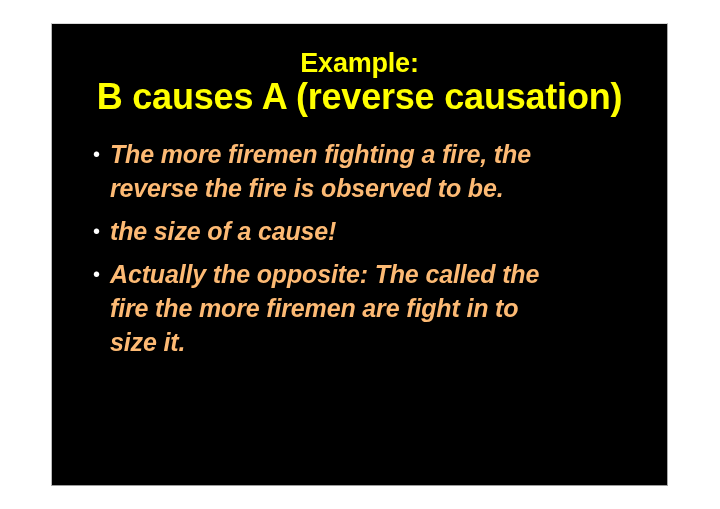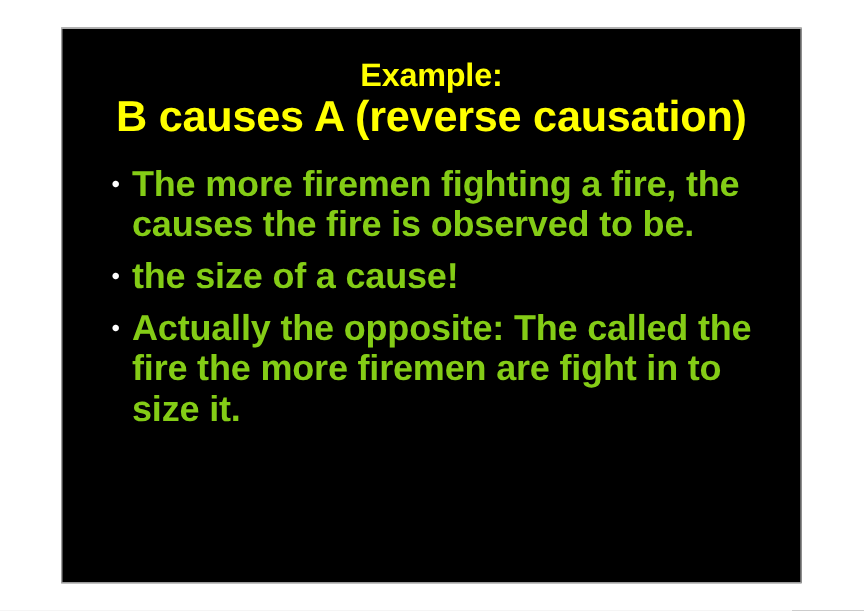--- a/index.html
+++ b/index.html
@@ -80,27 +80,28 @@
     line-height: 34px;
     width: 20px;
     flex: 0 0 20px;
     text-align: left;
     padding-left: 3px;
     box-sizing: border-box;
     font-weight: normal;
   }
 
   .bullet-text {
-    color: #84cc16;
+    color: #fdba74;
     font-weight: bold;
-    font-size: 30px;
+    font-size: 25px;
     line-height: 34px;
     letter-spacing: -0.15px;
     flex: 1 1 auto;
     word-spacing: 0px;
+    font-style: italic;
   }
 
   .bullet-text .tline {
     display: block;
     white-space: nowrap;
   }
 </style>
 </head>
 <body>
 
@@ -112,21 +113,21 @@
       <span class="title-line title-line-1">Example:</span>
       <span class="title-line title-line-2">B causes A (reverse causation)</span>
     </div>
 
     <div id="bullet-list">
 
       <div class="bullet-item">
         <span class="bullet-marker">•</span>
         <span class="bullet-text">
           <span class="tline">The more firemen fighting a fire, the</span>
-          <span class="tline">causes the fire is observed to be.</span>
+          <span class="tline">reverse the fire is observed to be.</span>
         </span>
       </div>
 
       <div class="bullet-item">
         <span class="bullet-marker">•</span>
         <span class="bullet-text">
           <span class="tline">the size of a cause!</span>
         </span>
       </div>
 

